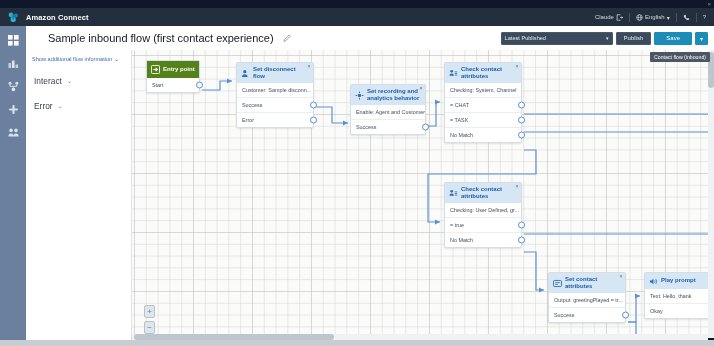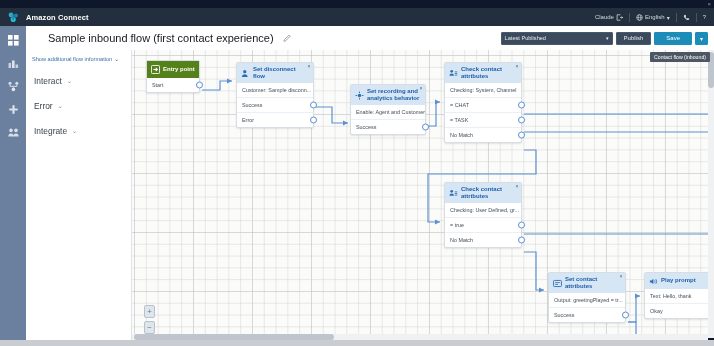--- a/index.html
+++ b/index.html
@@ -397,24 +397,20 @@
       <span>⌄</span>
     </div>
     <div class="tool-group">
       <span>Interact</span>
       <span class="chev">⌄</span>
     </div>
     <div class="tool-group">
       <span>Error</span>
       <span class="chev">⌄</span>
     </div>
-    <div class="tool-group">
-      <span>Integrate</span>
-      <span class="chev">⌄</span>
-    </div>
   </div>
 
   <div class="canvas">
 
     <svg class="edges">
       <g fill="none" stroke="#5b91d0" stroke-width="1.2">
 
         <path d="M70 40 L88 40 L88 31 L100 31"></path>
 
         <path d="M296 76 L304 76 L304 52 L308 52"></path>

